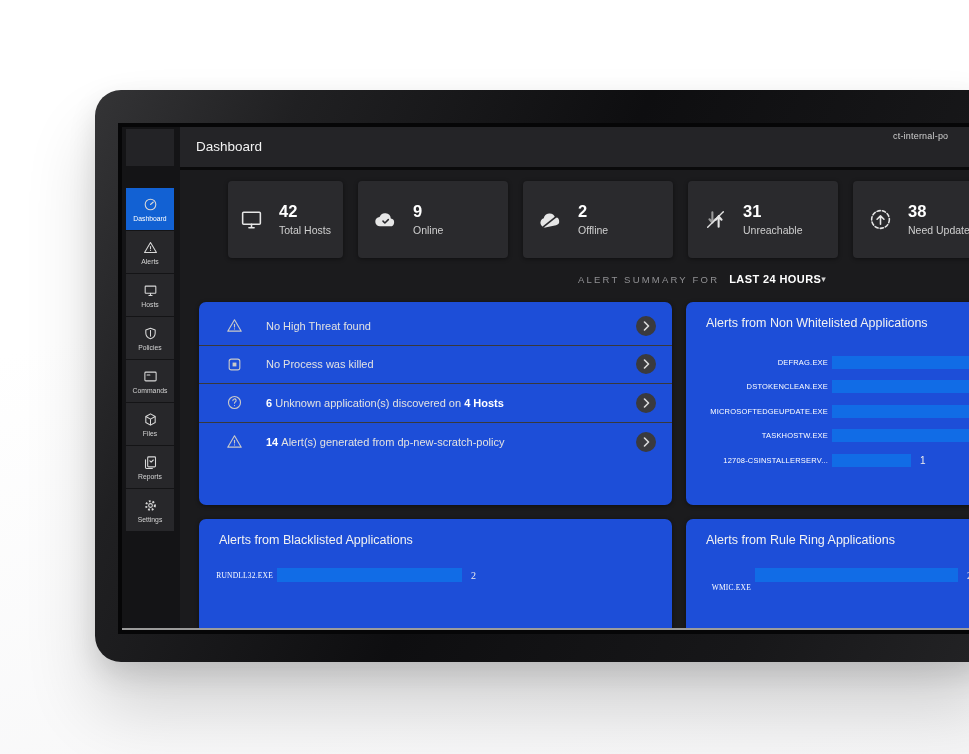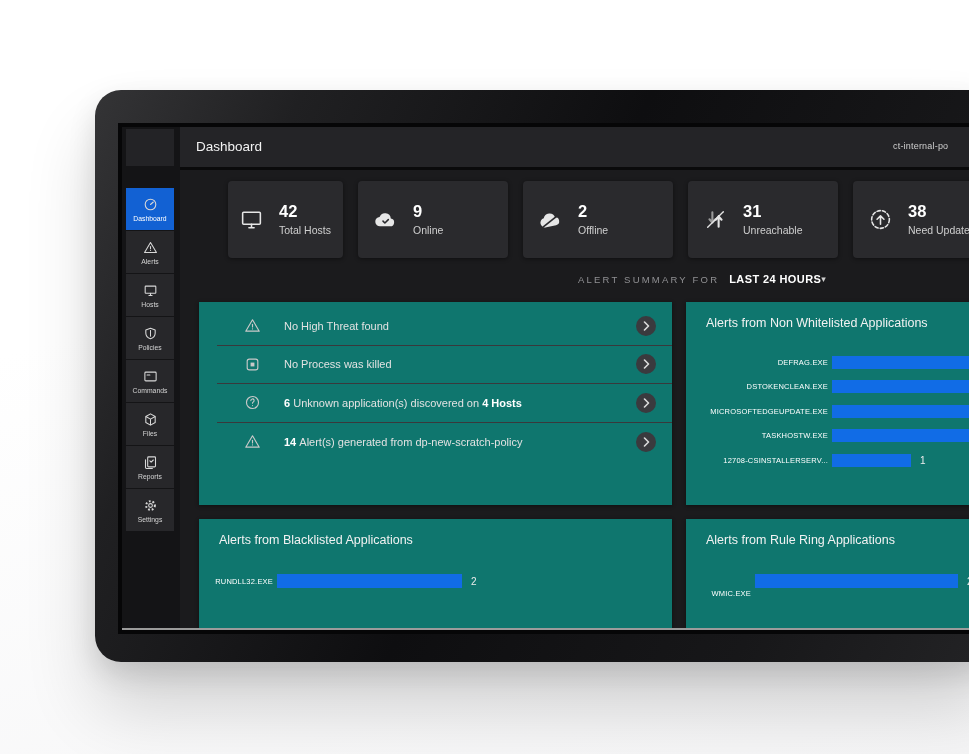--- a/index.html
+++ b/index.html
@@ -24,61 +24,61 @@
   .tile{height:42px;margin-bottom:1px;background:#27272a;display:flex;flex-direction:column;
     align-items:center;justify-content:center;color:#d8d8d8;cursor:pointer;}
   .tile svg{width:15px;height:15px;}
   .tile .tlbl{font-size:6.8px;margin-top:3px;color:#d4d4d4;white-space:nowrap;}
   .tile.active{background:#1261d3;}
   .tile.active .tlbl{color:#fff;}
 
   
   .header{position:absolute;left:58px;top:0;width:1102px;height:40px;background:#242427;}
   .title{position:absolute;left:16px;top:12px;font-size:13.5px;color:#f2f2f2;}
-  .host{position:absolute;left:713px;top:14px;font-size:9px;color:#cfcfcf;letter-spacing:.2px;}
+  .host{position:absolute;left:713px;top:4px;font-size:9px;color:#cfcfcf;letter-spacing:.2px;}
   .hsep{position:absolute;left:58px;top:40px;width:1102px;height:3px;background:#0a0a0b;}
 
   
   .cards{position:absolute;left:106px;top:54px;display:flex;gap:15px;}
   .card{width:150px;height:77px;background:#2a2a2d;border-radius:4px;display:flex;align-items:center;
     padding-left:15px;box-shadow:0 1px 4px rgba(0,0,0,.45);cursor:pointer;}
   .card:first-child{width:115px;padding-left:11px;}
   .cicon{width:25px;height:25px;margin-right:15px;color:#e6e6e6;flex:none;}
   .cnum{font-size:16.5px;font-weight:bold;color:#fff;line-height:1;}
   .clbl{font-size:10.5px;color:#cfcfcf;margin-top:4px;white-space:nowrap;}
 
   
   .summary{position:absolute;left:456px;top:146px;display:flex;align-items:center;gap:10px;}
   .sum-lbl{font-size:9.5px;letter-spacing:2.2px;color:#909093;}
   .sum-range{display:flex;align-items:center;cursor:pointer;}
   .sum-range .rtext{font-size:11px;font-weight:bold;color:#fff;letter-spacing:.4px;}
   .caret{font-size:9px;color:#cfcfcf;}
 
   
-  .panel{position:absolute;background:#0f766e;border-radius:0;box-shadow:0 1px 4px rgba(0,0,0,.45);overflow:hidden;padding-left:18px;}
+  .panel{position:absolute;background:#1d4ed8;border-radius:7px;box-shadow:0 1px 4px rgba(0,0,0,.45);overflow:hidden;}
   #p1{left:77px;top:175px;width:473px;height:203px;}
   #p2{left:564px;top:175px;width:473px;height:203px;}
   #p3{left:77px;top:392px;width:473px;height:211px;}
   #p4{left:564px;top:392px;width:473px;height:211px;}
   .panel-title{position:absolute;left:20px;top:14px;font-size:12.5px;font-weight:normal;color:#f2f2f2;}
 
   
   .alist{padding-top:5px;}
   .arow{height:38.5px;display:flex;align-items:center;padding:0 16px 0 27px;
     border-bottom:1px solid #39393c;cursor:pointer;}
   .arow:last-child{border-bottom:none;}
   .aicon{width:17px;height:17px;color:#c9c9c9;margin-right:23px;flex:none;}
   .atext{font-size:11px;color:#e2e2e2;}
   .atext b{color:#fff;}
   .chev{margin-left:auto;width:20px;height:20px;border-radius:50%;background:#3a3a3e;color:#dcdcdc;
     display:flex;align-items:center;justify-content:center;flex:none;cursor:pointer;}
 
   
   .chart{position:absolute;left:0;top:48px;right:0;}
-  .chart.low{top:48px;}
+  .chart.low{top:42px;font-family:Liberation Serif, serif;}
   .crow{height:24.5px;display:flex;align-items:center;}
   .crow.tall{height:28px;}
   .clab{text-align:right;font-size:7.5px;color:#fff;flex:none;letter-spacing:.2px;white-space:nowrap;overflow:hidden;}
   .w142{width:142px;} .w74{width:74px;} .w65{width:65px;margin-top:24px;}
   .cbar{height:13px;background:#116ce6;margin-left:4px;flex:none;}
   .cbar.h14{height:14px;}
   .cval{font-size:10px;color:#ececec;margin-left:9px;flex:none;}
 
   svg{display:block;}
 </style>

